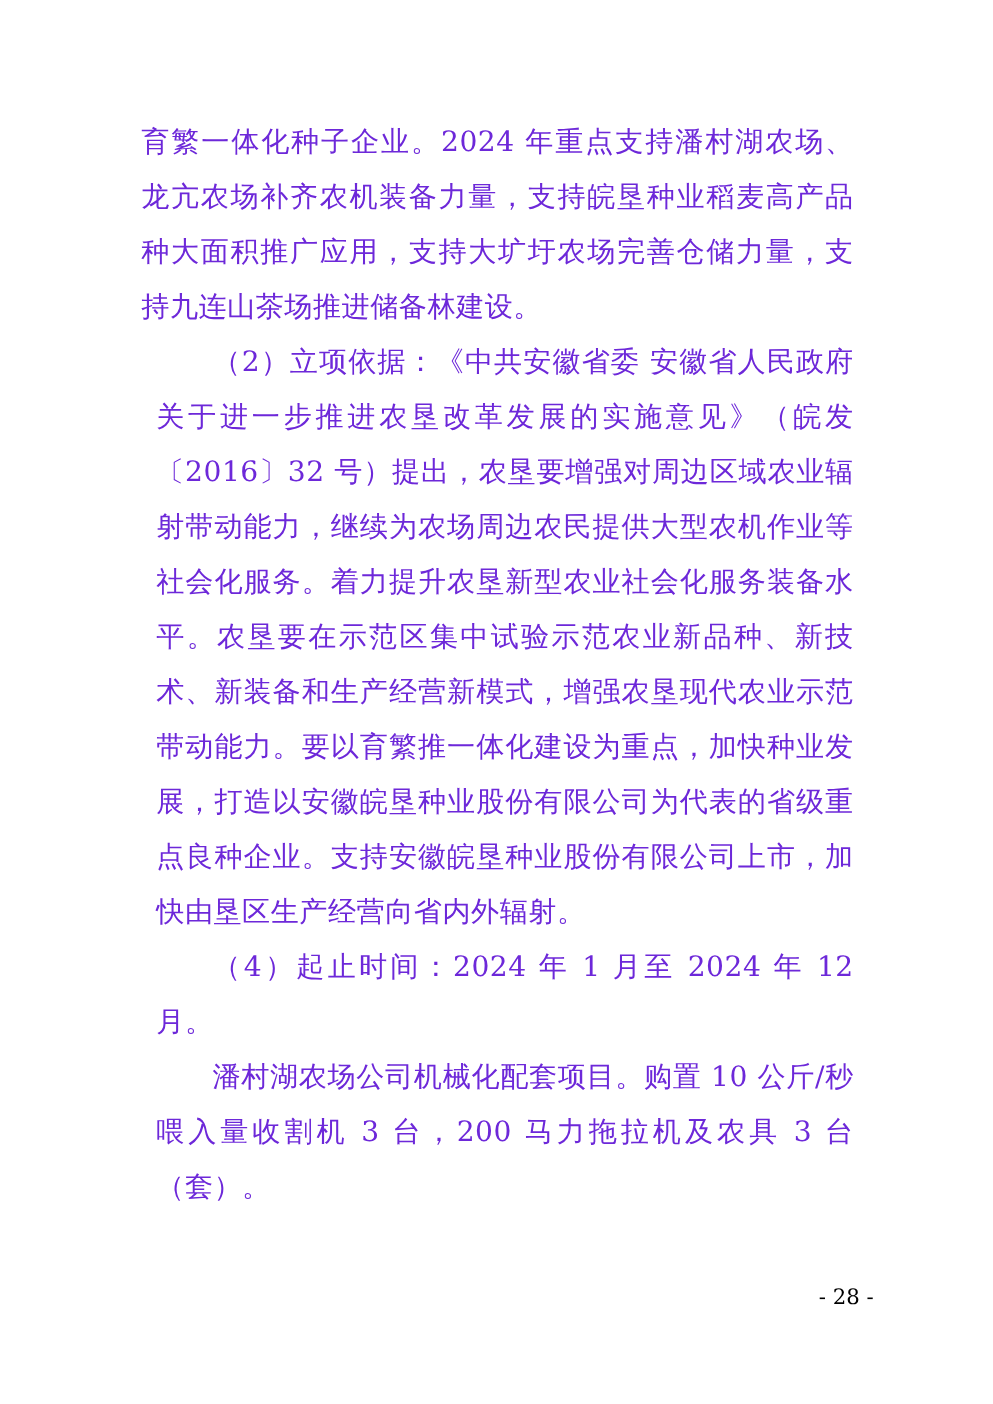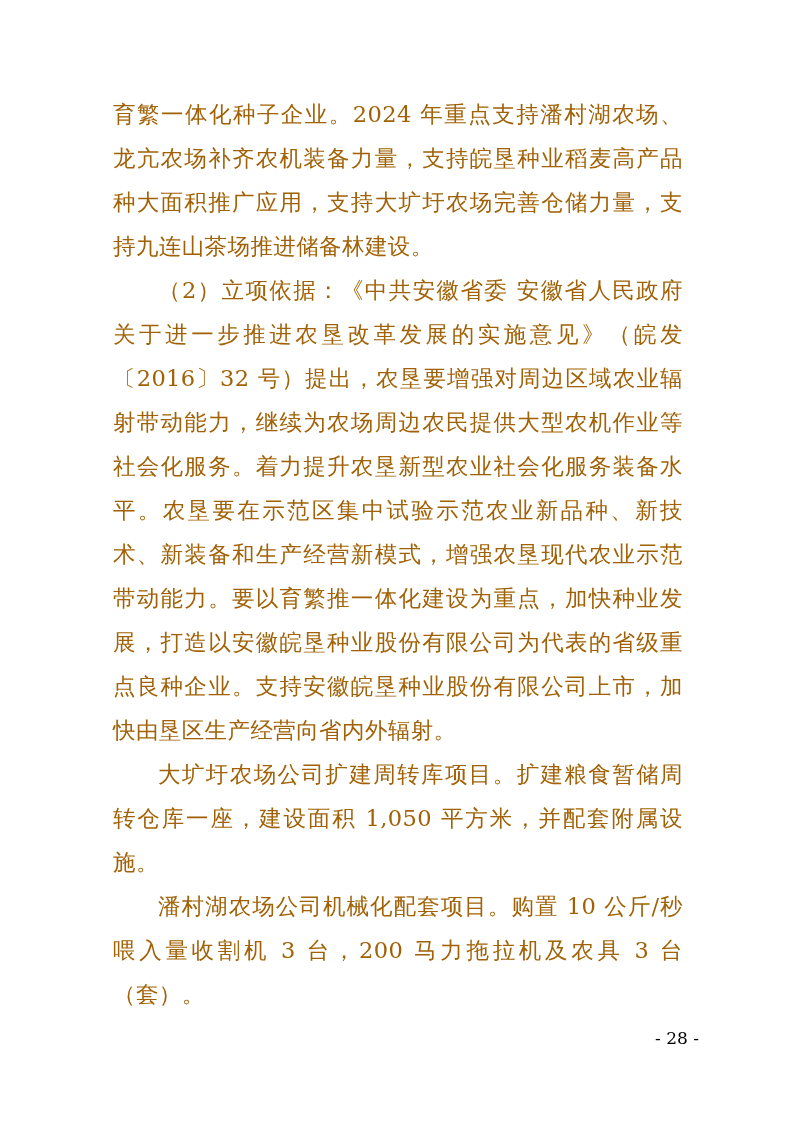--- a/index.html
+++ b/index.html
@@ -19,30 +19,31 @@
     box-sizing: border-box;
   }
   .content {
     position: absolute;
     left: 113px;
     top: 92px;
     width: 570px;
   }
   .para {
     margin: 0;
-    color: #a16207;
+    color: #6d28d9;
     font-size: 22.5px;
     line-height: 44px;
     letter-spacing: 0.4px;
     text-align: justify;
     text-justify: inter-ideograph;
     font-family: "DejaVu Serif", "Liberation Serif", serif;
   }
   .indent {
     text-indent: 45px;
+    margin-left: 12px;
   }
   .page-number {
     position: absolute;
     left: 0;
     top: 1028px;
     width: 794px;
     text-align: center;
     color: #000000;
     font-size: 17px;
     font-family: "DejaVu Serif", "Liberation Serif", serif;
@@ -51,20 +52,20 @@
     padding-left: 560px;
   }
 </style>
 </head>
 <body>
 
 <div class="page">
   <div class="content">
     <p class="para">育繁一体化种子企业。2024 年重点支持潘村湖农场、龙亢农场补齐农机装备力量，支持皖垦种业稻麦高产品种大面积推广应用，支持大圹圩农场完善仓储力量，支持九连山茶场推进储备林建设。</p>
     <p class="para indent">（2）立项依据：《中共安徽省委 安徽省人民政府关于进一步推进农垦改革发展的实施意见》（皖发〔2016〕32 号）提出，农垦要增强对周边区域农业辐射带动能力，继续为农场周边农民提供大型农机作业等社会化服务。着力提升农垦新型农业社会化服务装备水平。农垦要在示范区集中试验示范农业新品种、新技术、新装备和生产经营新模式，增强农垦现代农业示范带动能力。要以育繁推一体化建设为重点，加快种业发展，打造以安徽皖垦种业股份有限公司为代表的省级重点良种企业。支持安徽皖垦种业股份有限公司上市，加快由垦区生产经营向省内外辐射。</p>
-    <p class="para indent">大圹圩农场公司扩建周转库项目。扩建粮食暂储周转仓库一座，建设面积 1,050 平方米，并配套附属设施。</p>
+    <p class="para indent">（4）起止时间：2024 年 1 月至 2024 年 12 月。</p>
     <p class="para indent">潘村湖农场公司机械化配套项目。购置 10 公斤/秒喂入量收割机 3 台，200 马力拖拉机及农具 3 台（套）。</p>
 
   </div>
   <div class="page-number">
     <span>- 28 -</span>
   </div>
 </div>
 
 </body></html>

